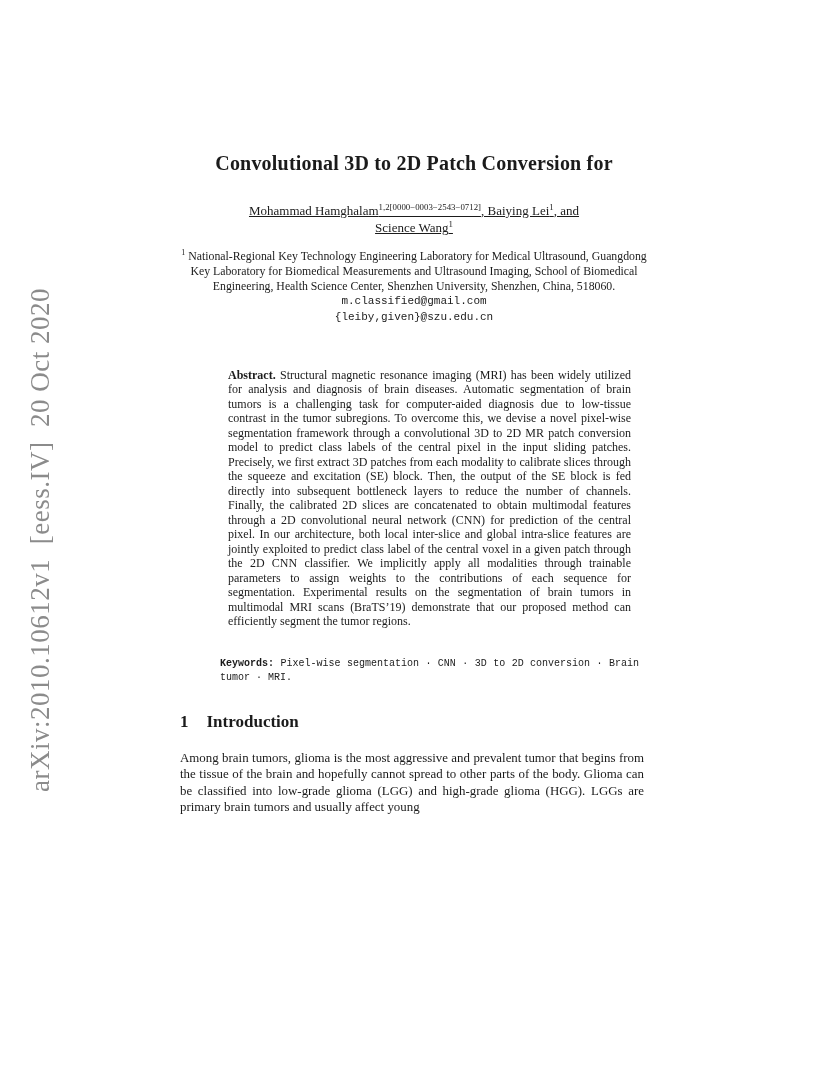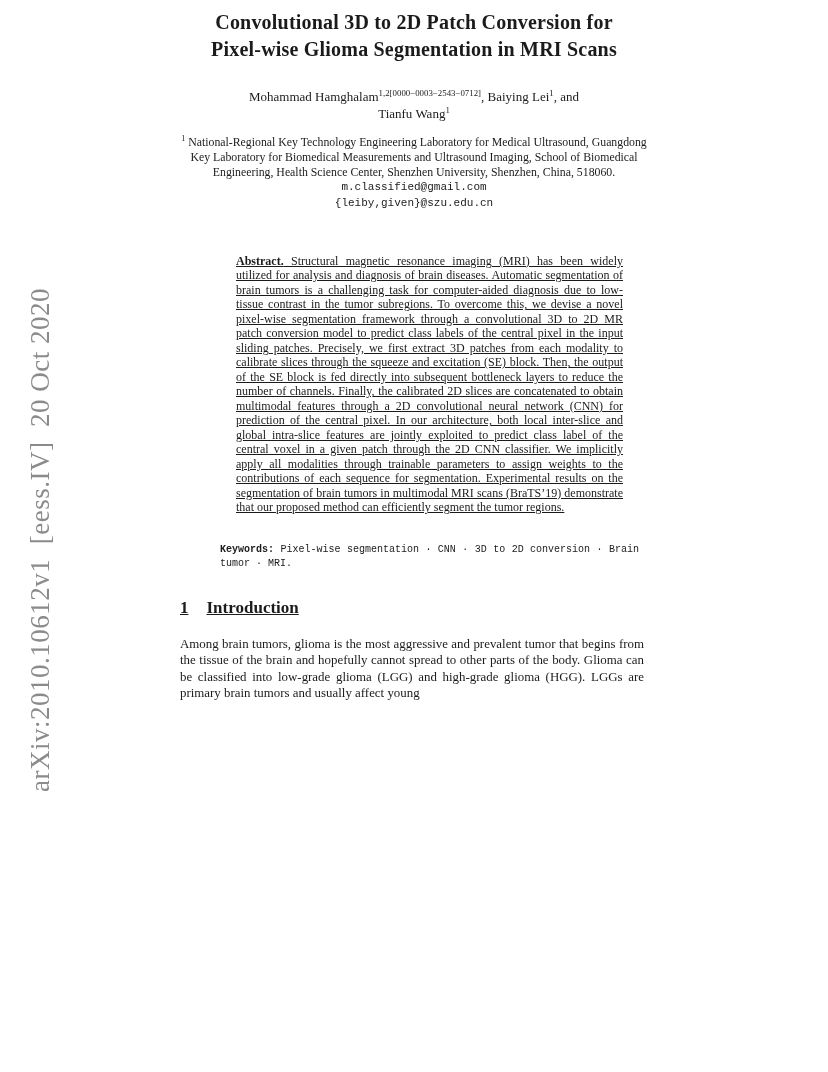--- a/index.html
+++ b/index.html
@@ -21,37 +21,39 @@
     top: 540px;
     transform: translate(-50%, -50%) rotate(-90deg);
     white-space: pre;
     font-size: 27px;
     letter-spacing: 0.5px;
     color: #8b8b8b;
   }
   .content {
     position: absolute;
     left: 180px;
-    top: 9px;
+    top: 0;
     width: 468px;
+    padding-top: 150px;
   }
   .paper-title {
     margin: 0;
     text-align: center;
     font-size: 20px;
     line-height: 27px;
     font-weight: bold;
     letter-spacing: 0.2px;
   }
   .paper-title span { display: block; }
   .authors {
     margin-top: 25px;
     text-align: center;
     font-size: 13px;
     line-height: 17px;
+    text-decoration: underline;
   }
   sup {
     font-size: 68%;
     vertical-align: super;
     line-height: 0;
   }
   .affiliations {
     margin-top: 13px;
     text-align: center;
     font-size: 11.8px;
@@ -64,62 +66,60 @@
     line-height: 14.2px;
   }
   .abstract-block {
     margin-top: 44px;
     margin-left: 40px;
     width: 419px;
     font-size: 12px;
     line-height: 14.5px;
     text-align: justify;
   }
-  .abstract-block p { margin: 16px; text-decoration: underline; }
+  .abstract-block p { margin: 8px; }
   .keywords-block {
     margin-top: 28px;
     margin-left: 40px;
     width: 419px;
     font-size: 10px;
     line-height: 14.5px;
     text-align: justify;
     font-family: Liberation Mono, monospace;
   }
   .keywords-block p { margin: 0; }
   .section-heading {
     margin: 26px 0 0 0;
     font-size: 17px;
     line-height: 20px;
     font-weight: bold;
-    text-decoration: underline;
   }
   .section-heading .sec-num { margin-right: 18px; }
   .body-par {
     margin: 18px 4px 0 0;
     font-size: 12.9px;
     line-height: 16.4px;
     text-align: justify;
   }
   b.runin { font-weight: bold; }
 </style>
 </head>
 <body>
 
 <div class="watermark">arXiv:2010.10612v1  [eess.IV]  20 Oct 2020</div>
 
 <div class="content">
 
   <h1 class="paper-title">
     <span>Convolutional 3D to 2D Patch Conversion for</span>
-    <span>Pixel-wise Glioma Segmentation in MRI Scans</span>
   </h1>
 
   <div class="authors">
     <div><span>Mohammad Hamghalam</span><sup>1,2[0000−0003−2543−0712]</sup><span>, Baiying Lei</span><sup>1</sup><span>, and</span></div>
-    <div><span>Tianfu Wang</span><sup>1</sup></div>
+    <div><span>Science Wang</span><sup>1</sup></div>
   </div>
 
   <div class="affiliations">
     <p><sup>1</sup><span> National-Regional Key Technology Engineering Laboratory for Medical Ultrasound, Guangdong Key Laboratory for Biomedical Measurements and Ultrasound Imaging, School of Biomedical Engineering, Health Science Center, Shenzhen University, Shenzhen, China, 518060.</span></p>
     <p class="email">m.classified@gmail.com</p>
     <p class="email">{leiby,given}@szu.edu.cn</p>
   </div>
 
   <div class="abstract-block">
     <p><b class="runin">Abstract.</b><span> Structural magnetic resonance imaging (MRI) has been widely utilized for analysis and diagnosis of brain diseases. Automatic segmentation of brain tumors is a challenging task for computer-aided diagnosis due to low-tissue contrast in the tumor subregions. To overcome this, we devise a novel pixel-wise segmentation framework through a convolutional 3D to 2D MR patch conversion model to predict class labels of the central pixel in the input sliding patches. Precisely, we first extract 3D patches from each modality to calibrate slices through the squeeze and excitation (SE) block. Then, the output of the SE block is fed directly into subsequent bottleneck layers to reduce the number of channels. Finally, the calibrated 2D slices are concatenated to obtain multimodal features through a 2D convolutional neural network (CNN) for prediction of the central pixel. In our architecture, both local inter-slice and global intra-slice features are jointly exploited to predict class label of the central voxel in a given patch through the 2D CNN classifier. We implicitly apply all modalities through trainable parameters to assign weights to the contributions of each sequence for segmentation. Experimental results on the segmentation of brain tumors in multimodal MRI scans (BraTS’19) demonstrate that our proposed method can efficiently segment the tumor regions.</span></p>

